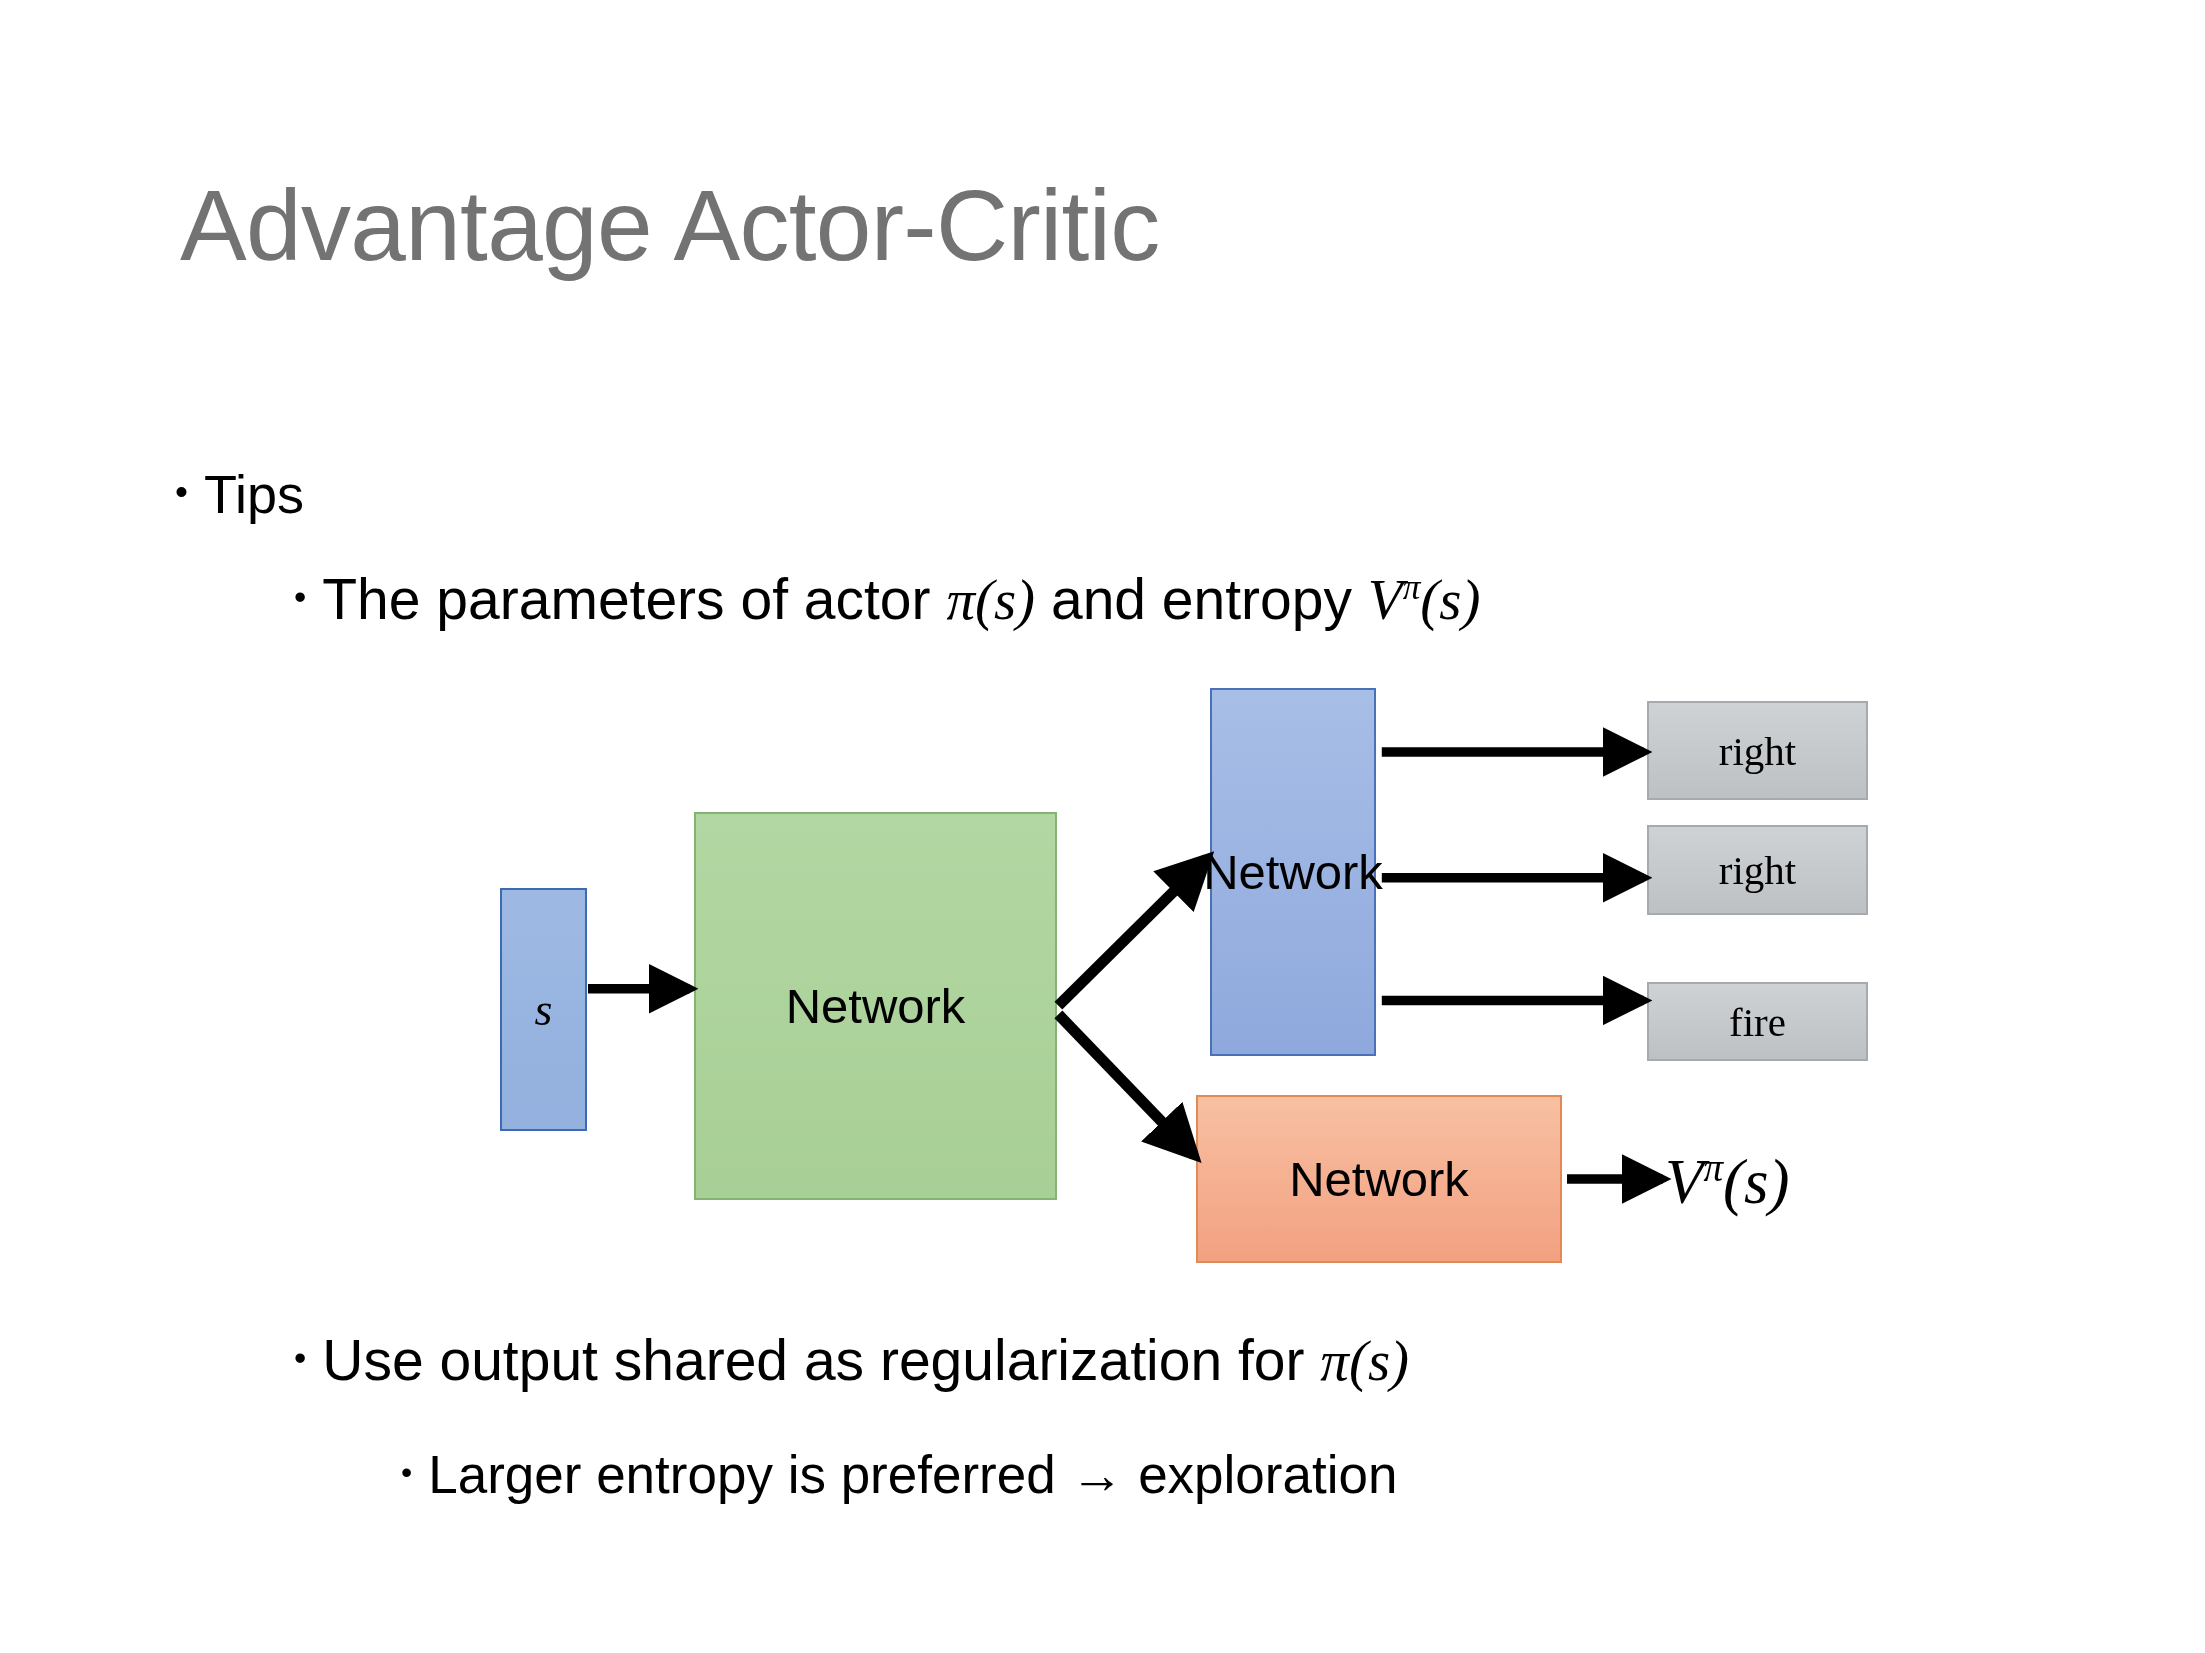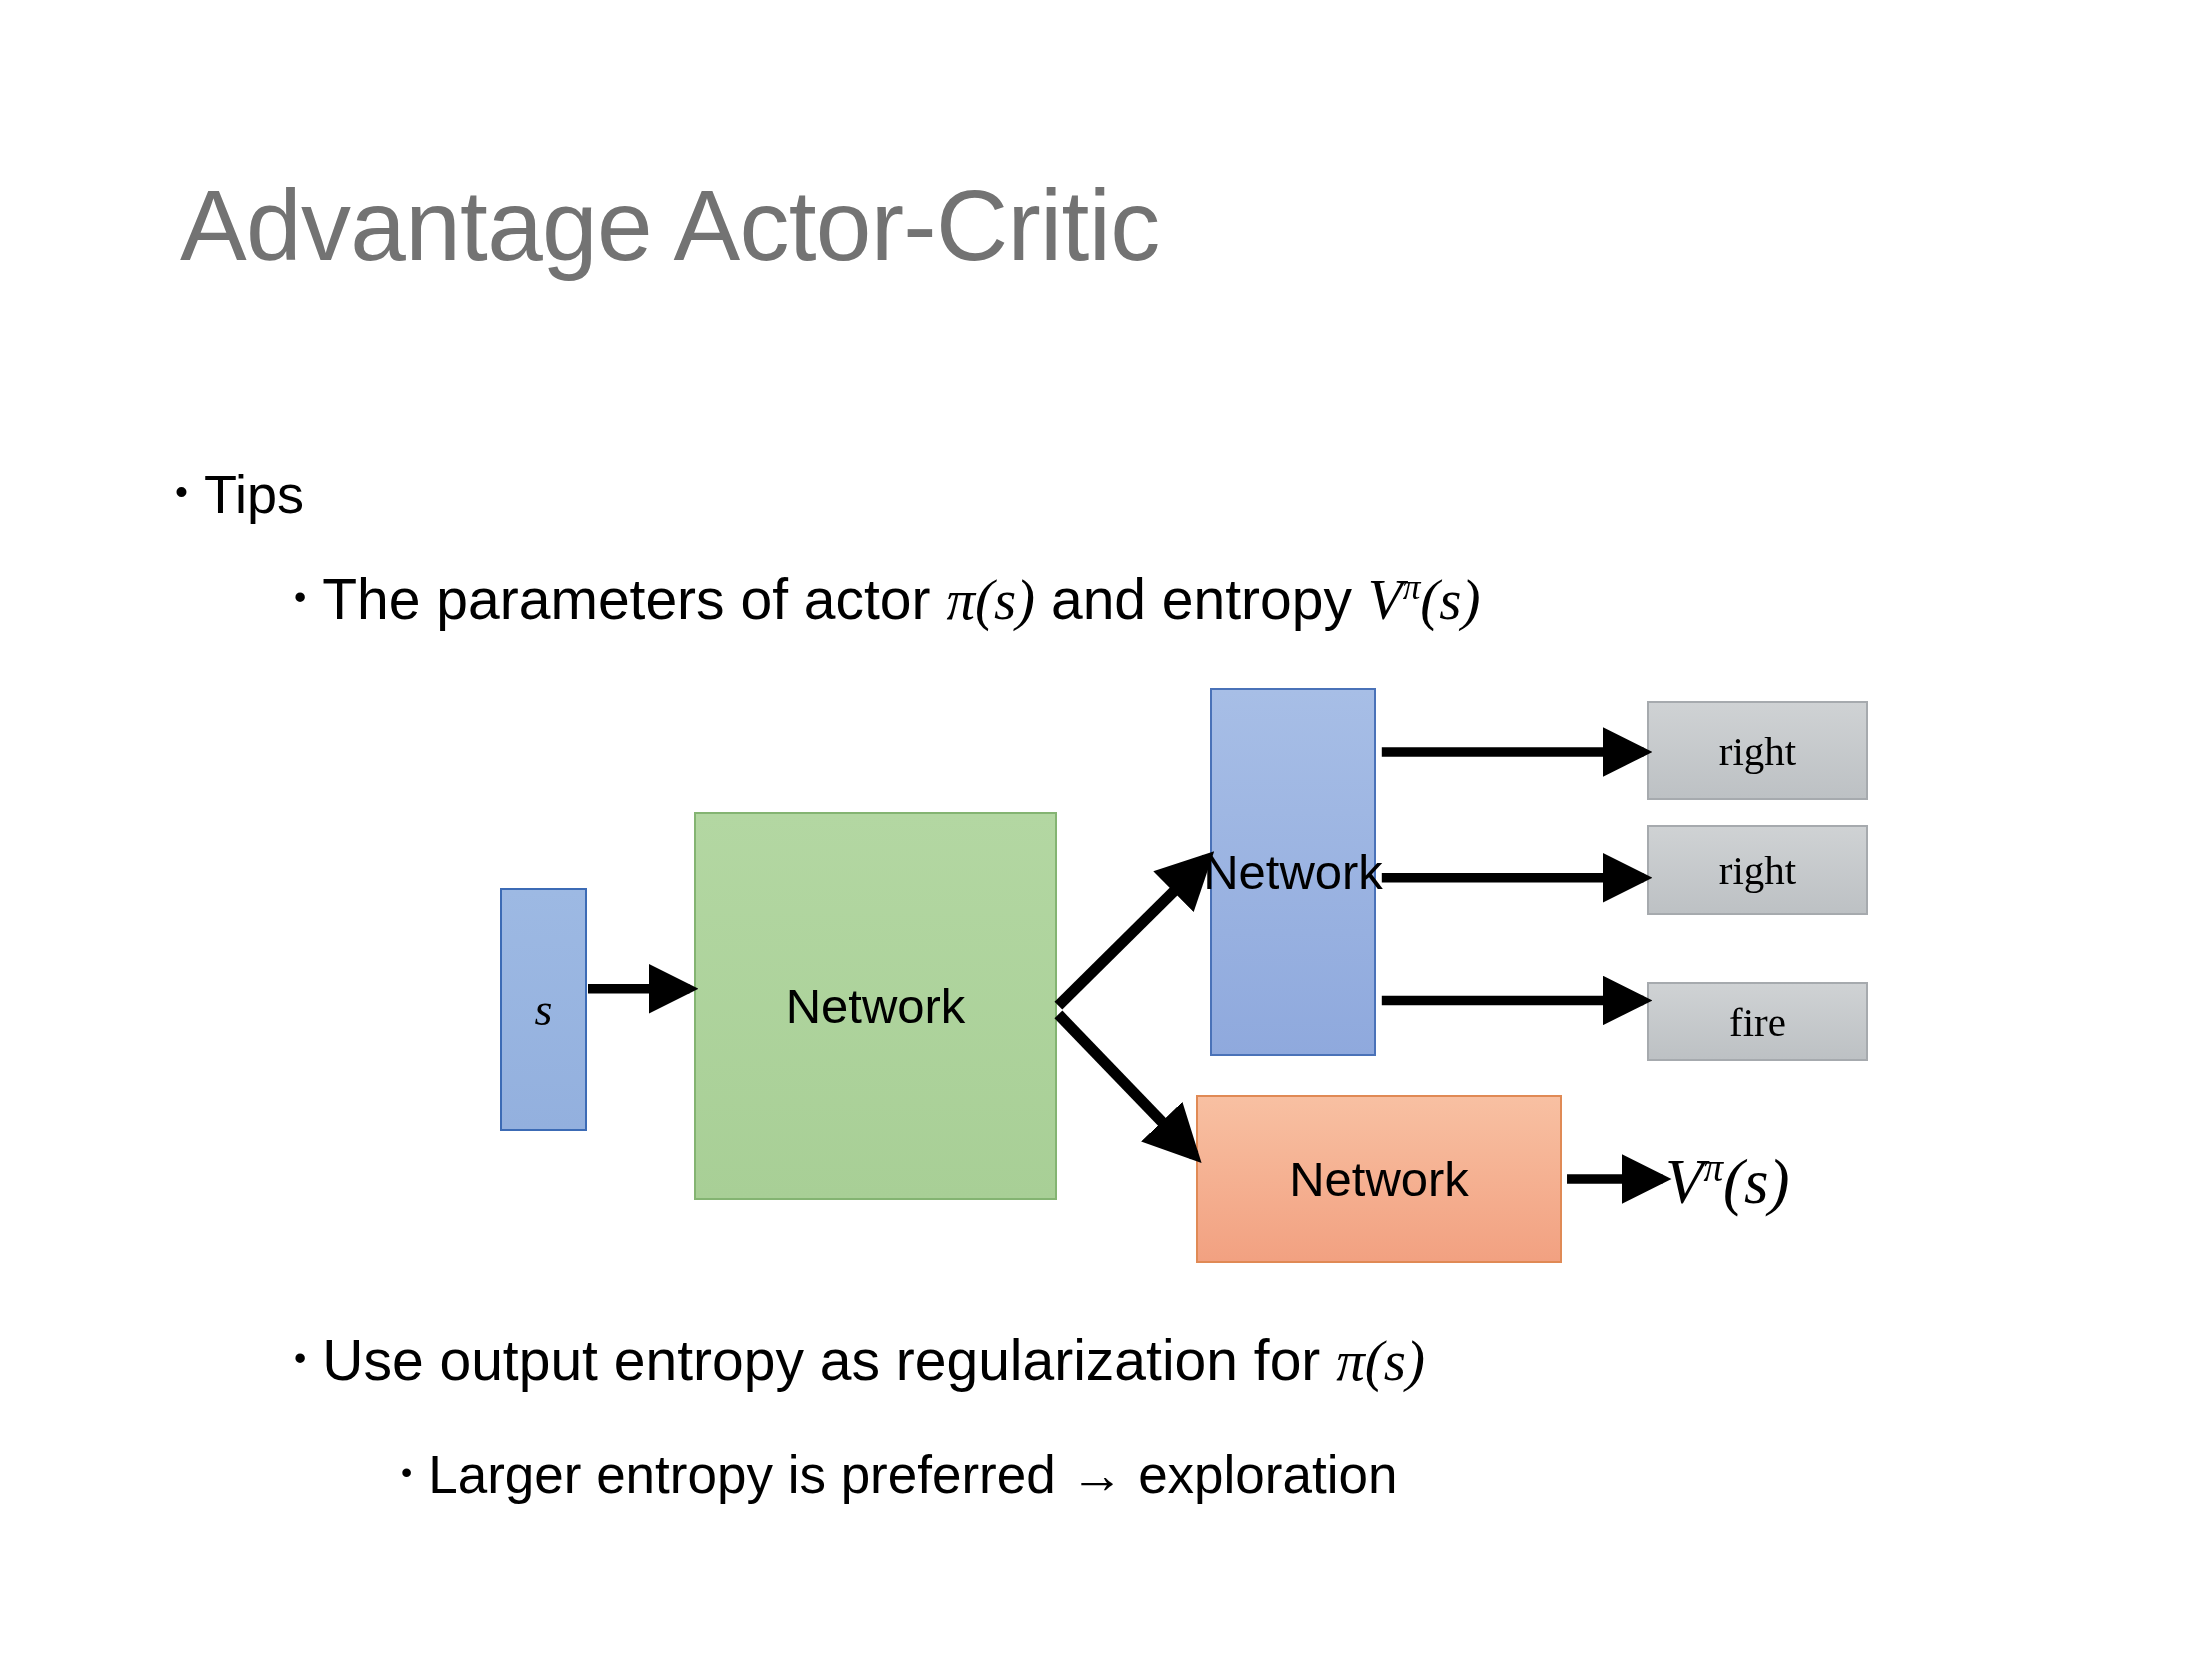--- a/index.html
+++ b/index.html
@@ -237,21 +237,21 @@
 
     <line x1="1880" y1="1194" x2="2236" y2="1194" stroke="#000000" stroke-width="13" marker-end="url(#ah)"></line>
 
     <line x1="1880" y1="1361" x2="2236" y2="1361" stroke="#000000" stroke-width="13" marker-end="url(#ah)"></line>
 
     <line x1="2132" y1="1604" x2="2262" y2="1604" stroke="#000000" stroke-width="13" marker-end="url(#ah)"></line>
   </svg>
 
   <div class="bullet" id="bullet-entropy">
     <span class="dot">•</span>
-    <span class="btext"><span>Use output entropy as regularization for </span><span class="mi">π</span><span class="mupright">(</span><span class="mi">s</span><span class="mupright">)</span></span>
+    <span class="btext"><span>Use output shared as regularization for </span><span class="mi">π</span><span class="mupright">(</span><span class="mi">s</span><span class="mupright">)</span></span>
   </div>
 
   <div class="bullet" id="bullet-larger">
     <span class="dot">•</span>
     <span class="btext">Larger entropy is preferred → exploration</span>
   </div>
 
 </div>
 
 

